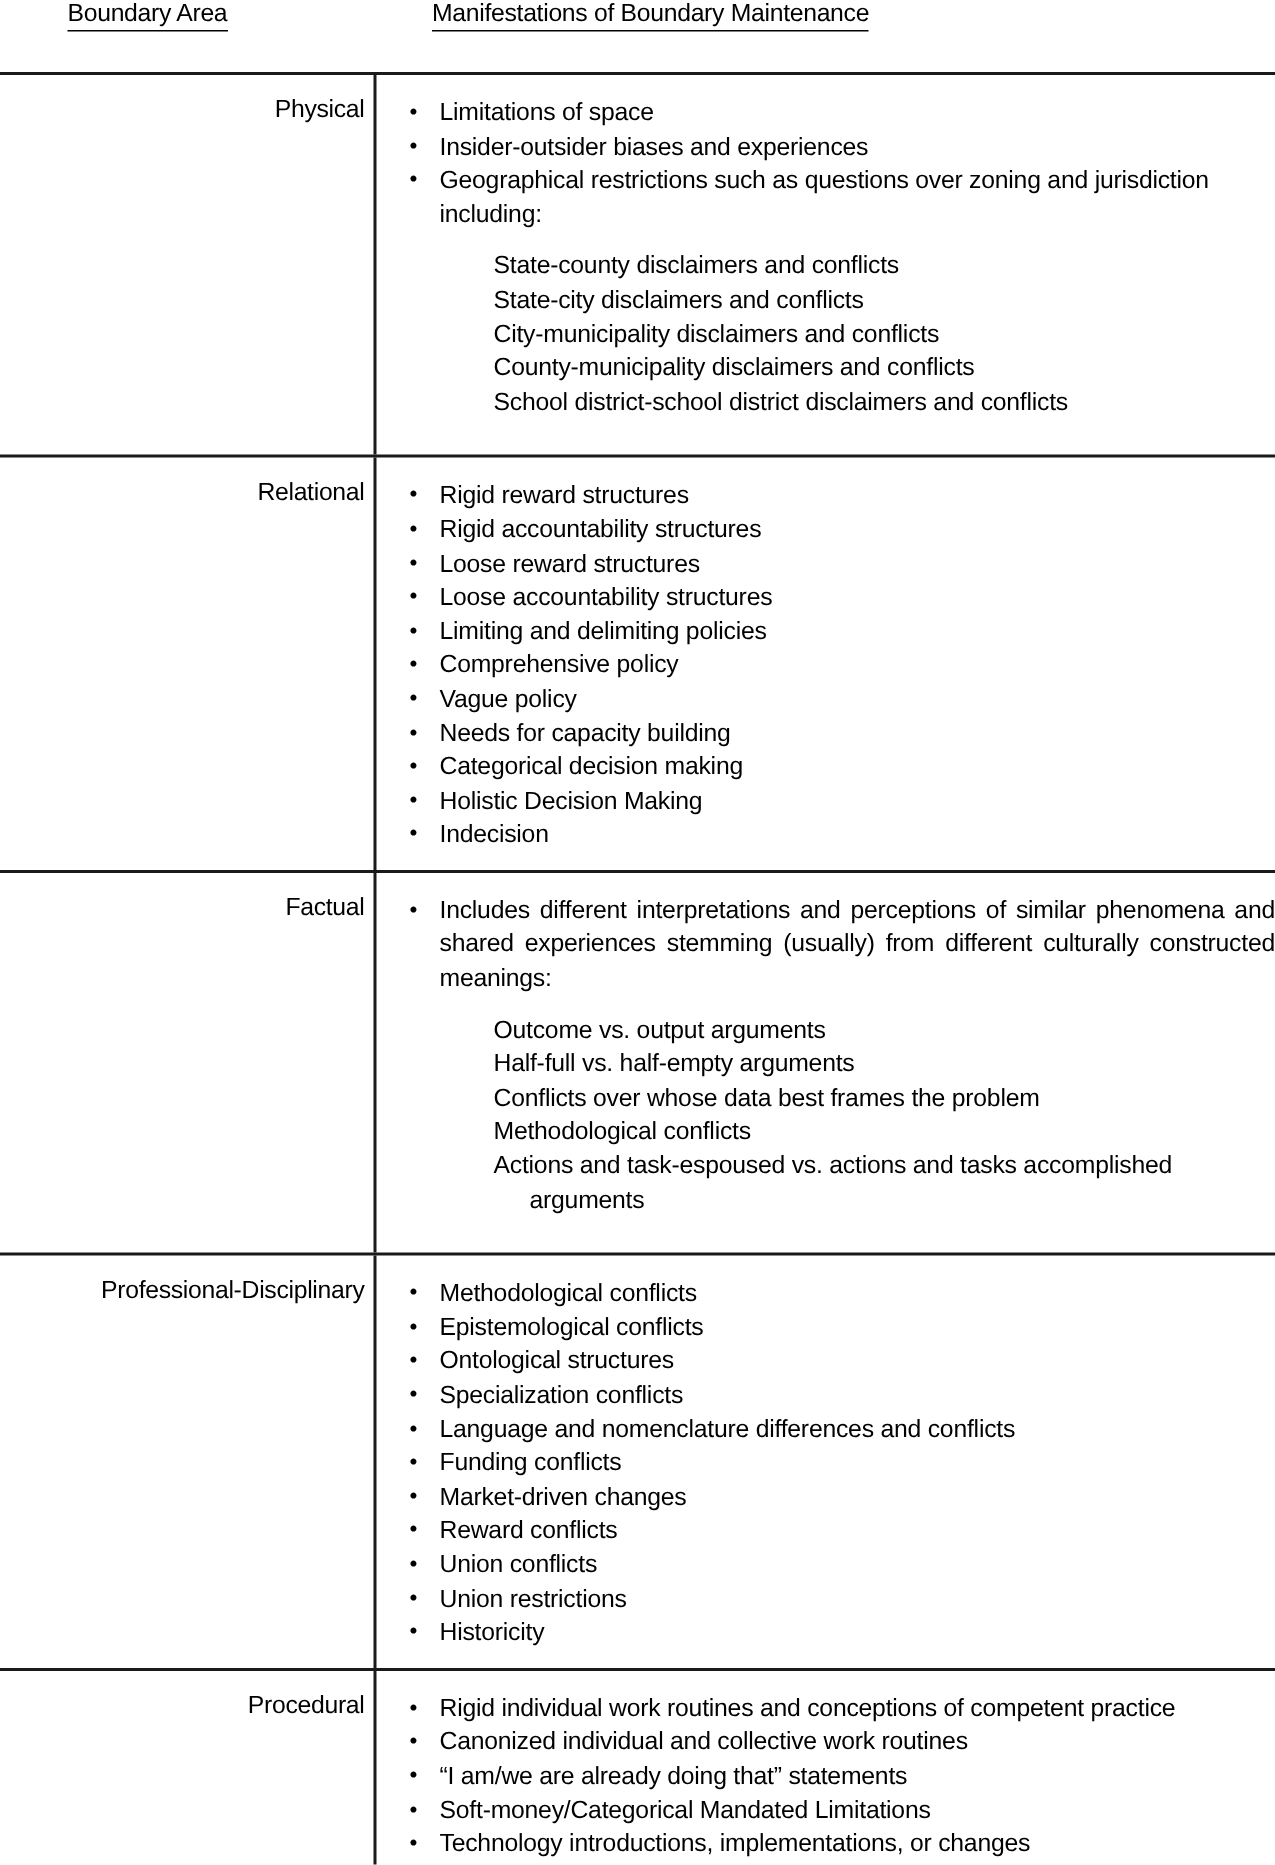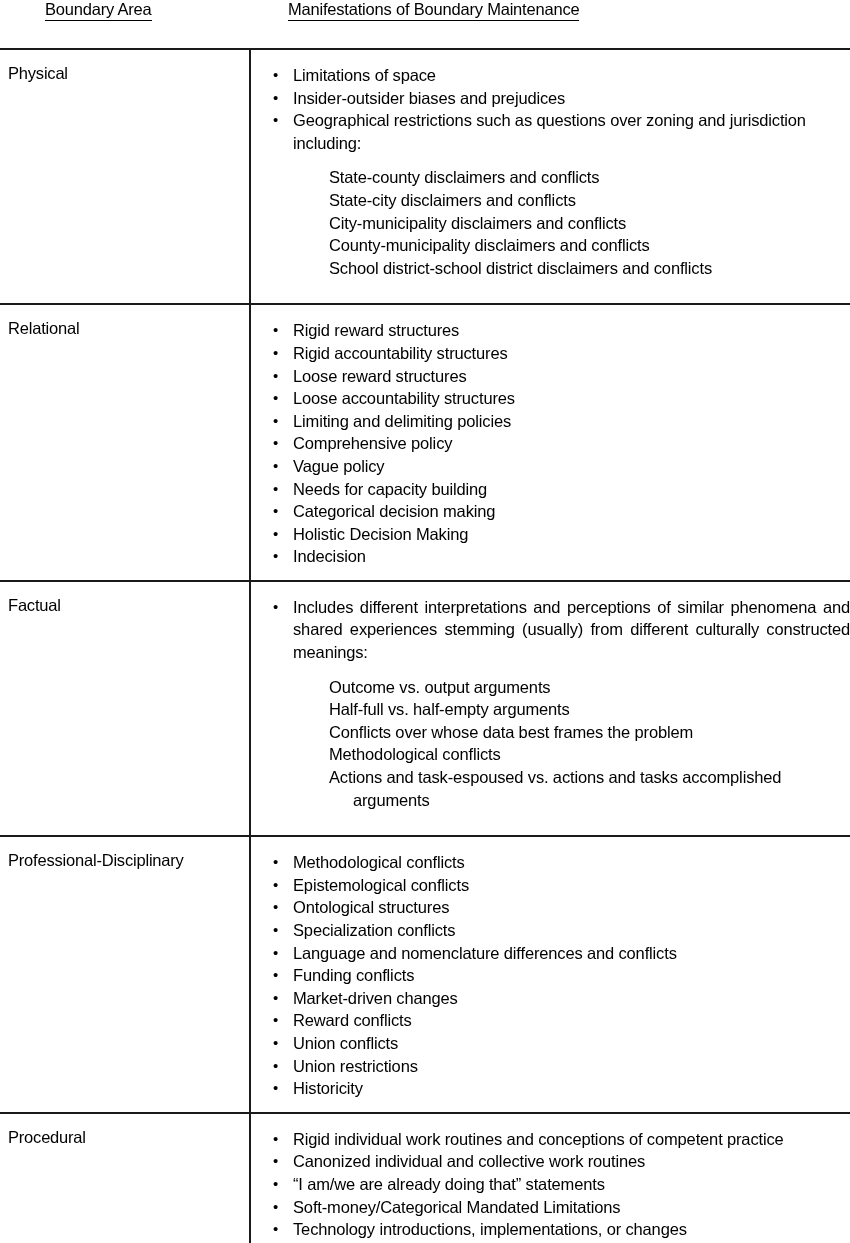--- a/index.html
+++ b/index.html
@@ -72,20 +72,21 @@
     box-sizing: border-box;
     padding: 14px 0px 12px 22px;
     min-width: 0;
   }
 
   .area-label {
     font-size: 16.5px;
     line-height: 19px;
     letter-spacing: -0.2px;
     white-space: nowrap;
+    text-align: right;
   }
 
   
   ul.blist {
     list-style: none;
     margin: 0;
     padding: 0;
   }
   ul.blist > li {
     position: relative;
@@ -144,21 +145,21 @@
   </div>
 
   <div class="tbl" id="table-body">
       <div class="row">
         <div class="col-area">
           <div class="area-label">Physical</div>
         </div>
         <div class="col-man">
           <ul class="blist">
             <li><span class="bul">•</span><span>Limitations of space</span></li>
-            <li><span class="bul">•</span><span>Insider-outsider biases and prejudices</span></li>
+            <li><span class="bul">•</span><span>Insider-outsider biases and experiences</span></li>
             <li class="hyph"><span class="bul">•</span><span>Geographical restrictions such as questions over zoning and jurisdic­tion including:</span></li>
           </ul>
           <ul class="subs">
             <li>State-county disclaimers and conflicts</li>
             <li>State-city disclaimers and conflicts</li>
             <li>City-municipality disclaimers and conflicts</li>
             <li>County-municipality disclaimers and conflicts</li>
             <li>School district-school district disclaimers and conflicts</li>
           </ul>
         </div>

